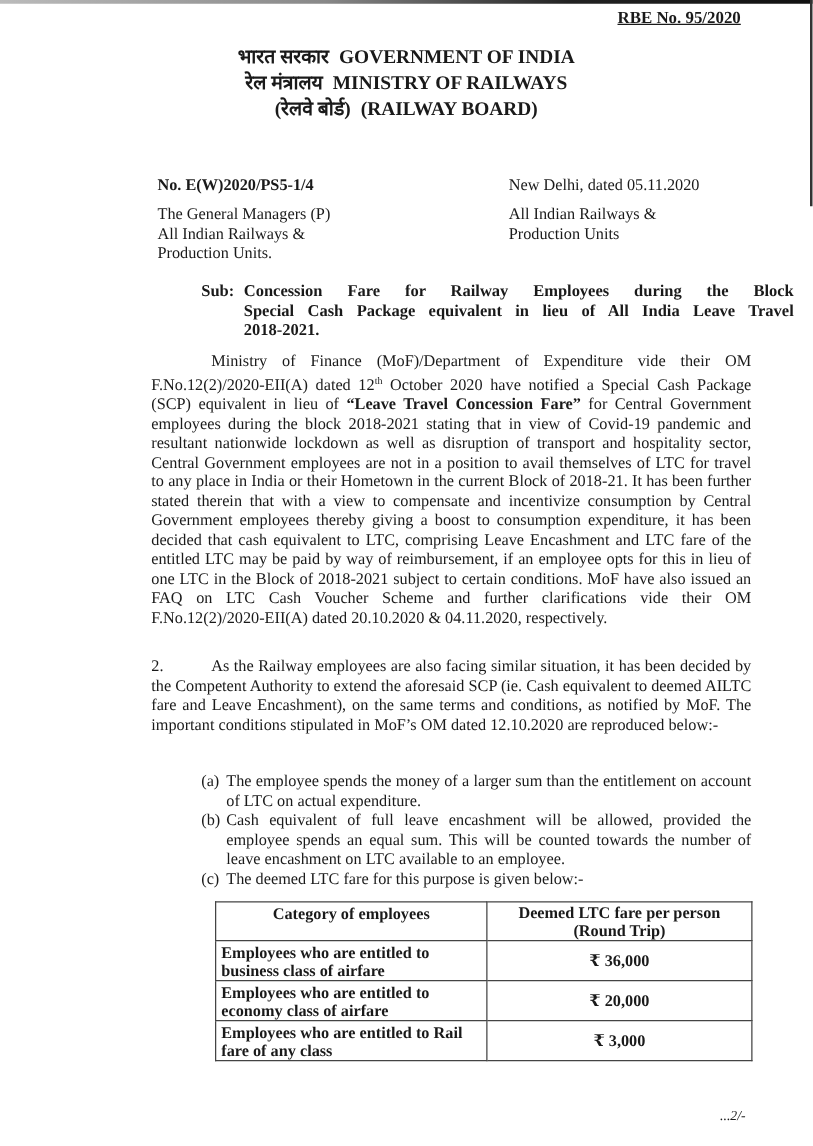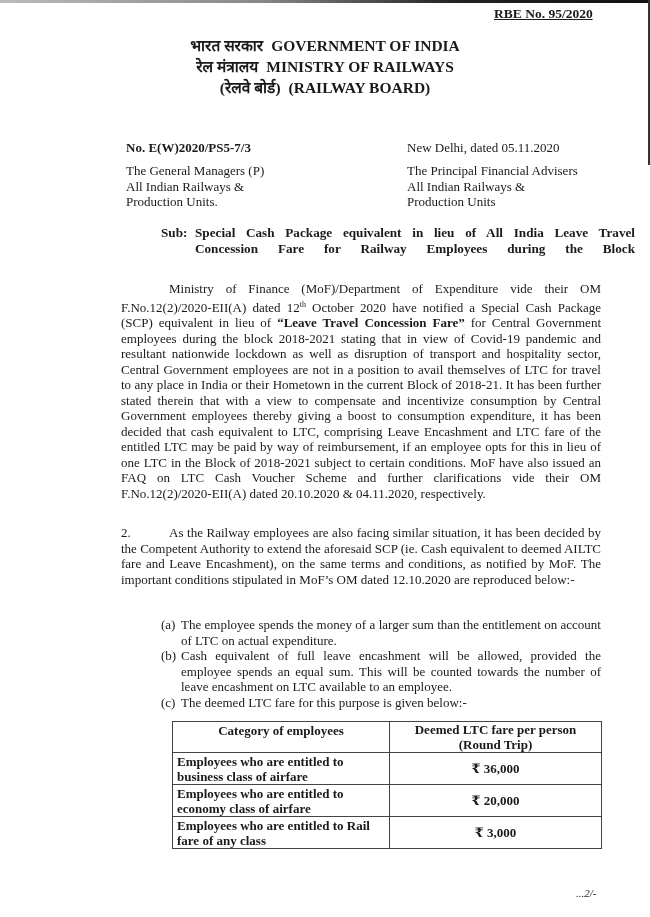--- a/index.html
+++ b/index.html
@@ -56,39 +56,39 @@
 <div class="abs head head1">
   <span class="hi">भारत सरकार</span><span>GOVERNMENT OF INDIA</span>
 </div>
 <div class="abs head head2">
   <span class="hi">रेल मंत्रालय</span><span>MINISTRY OF RAILWAYS</span>
 </div>
 <div class="abs head head3">
   <span class="hi">(रेलवे बोर्ड)</span><span>(RAILWAY BOARD)</span>
 </div>
 
-<div class="abs refno">No. E(W)2020/PS5-7/3</div>
+<div class="abs refno">No. E(W)2020/PS5-1/4</div>
 <div class="abs dated">New Delhi, dated  05.11.2020</div>
 
 <div class="abs addr addr-left">
   <div>The General Managers (P)</div>
   <div>All Indian Railways &amp;</div>
   <div>Production Units.</div>
 </div>
 <div class="abs addr addr-right">
-  <div>The Principal Financial Advisers</div>
   <div>All Indian Railways &amp;</div>
   <div>Production Units</div>
 </div>
 
 <div class="abs sub">
   <span class="sub-label">Sub:</span>
   <div class="sub-text">
+    <span class="sub-text-line">Concession Fare for Railway Employees during the Block</span>
     <span class="sub-text-line">Special Cash Package equivalent in lieu of All India Leave Travel</span>
-    <span class="sub-text-line">Concession Fare for Railway Employees during the Block</span>
+    <span class="sub-text-line last">2018-2021.</span>
   </div>
 </div>
 
 <div class="abs para para1"><span>Ministry of Finance (MoF)/Department of Expenditure vide their OM F.No.12(2)/2020-EII(A) dated 12</span><sup style="font-size:8px">th</sup><span> October 2020 have notified a Special Cash Package (SCP)  equivalent in lieu of </span><b>“Leave Travel Concession Fare”</b><span> for Central Government employees during the block 2018-2021 stating that in view of Covid-19 pandemic and resultant nationwide lockdown as well as disruption of transport and hospitality sector, Central Government employees are not in a position to avail themselves of LTC for travel to any place in India or their Hometown in the current Block of 2018-21.  It has been further stated therein that with a view to compensate and incentivize consumption by Central Government employees thereby giving a boost to consumption expenditure, it has been decided that cash equivalent to LTC, comprising Leave Encashment and LTC fare of the entitled LTC may be paid by way of reimbursement, if an employee opts for this in lieu of one LTC in the Block of 2018-2021 subject to certain conditions.  MoF have also issued an FAQ on LTC Cash Voucher Scheme and further clarifications vide their OM F.No.12(2)/2020-EII(A) dated 20.10.2020 &amp; 04.11.2020, respectively.</span></div>
 
 <div class="abs para para2"><span class="para-num">2.</span><span style="padding-left:10px">As the Railway employees are also facing similar situation, it has been decided by the Competent Authority to extend the aforesaid SCP (ie. Cash equivalent to deemed AILTC fare and Leave Encashment), on the same terms and conditions, as notified by MoF.  The important conditions stipulated in MoF’s OM dated 12.10.2020 are reproduced below:-</span></div>
 
 <div class="abs list list-a">
   <div class="list-item">
     <span class="list-mark">(a)</span>

